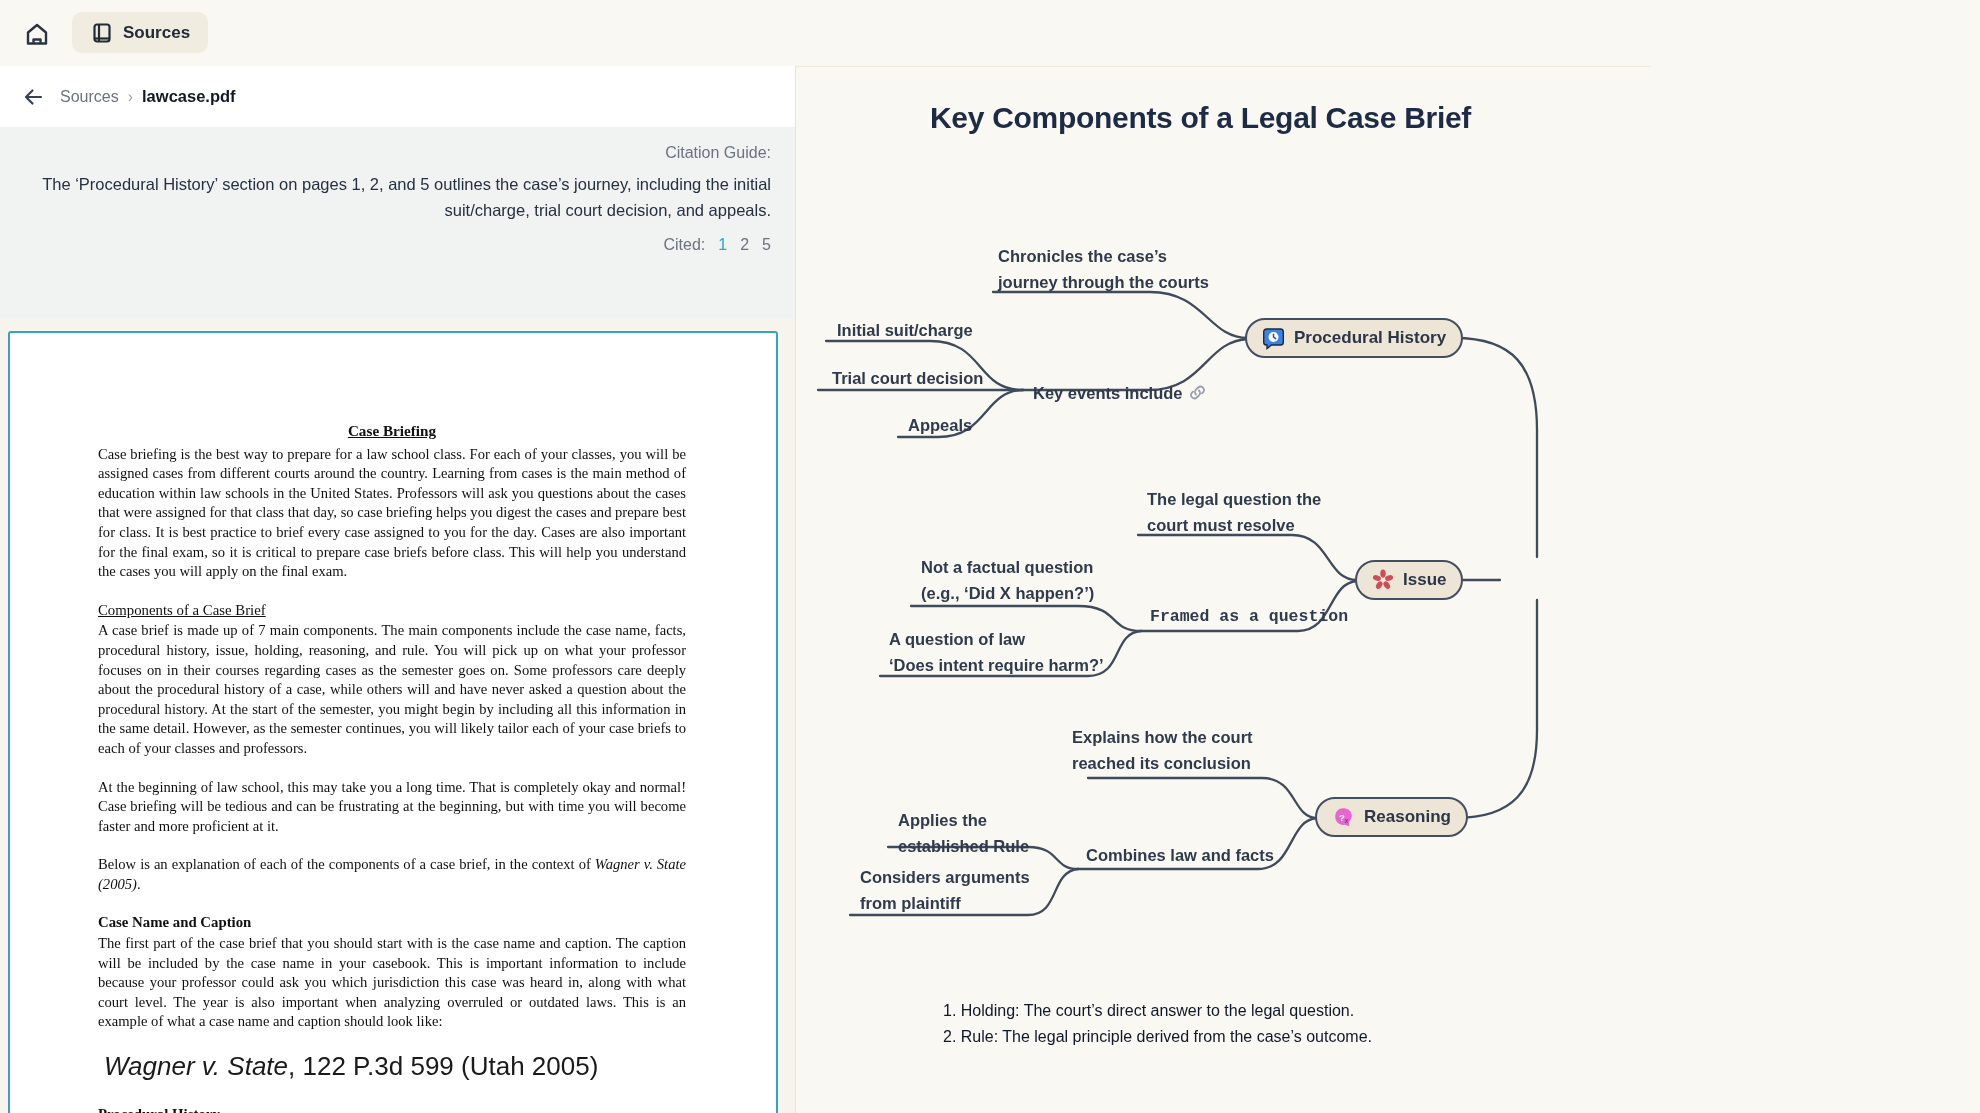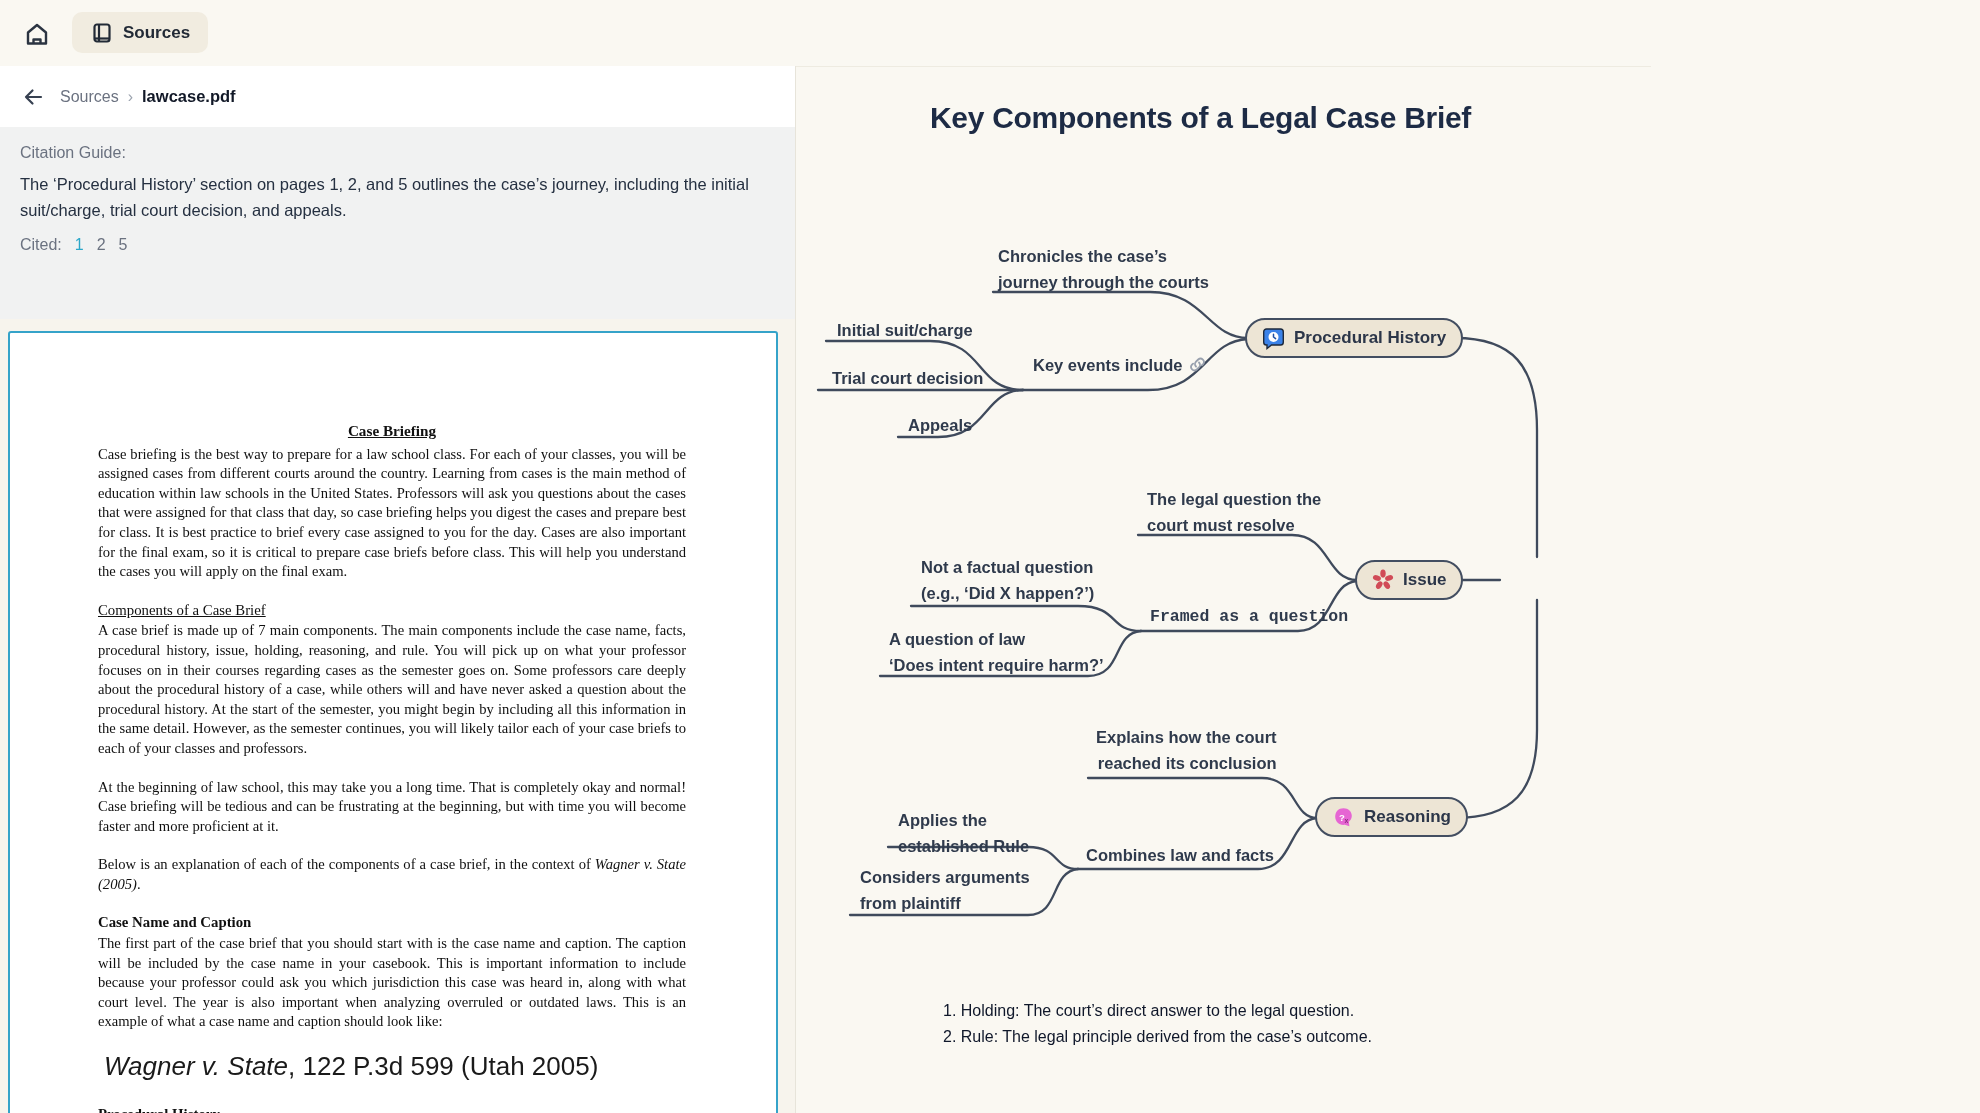--- a/index.html
+++ b/index.html
@@ -12,21 +12,21 @@
   .sources-pill{position:absolute;left:72px;top:12px;height:41px;display:flex;align-items:center;gap:9px;padding:0 18px;background:#f1ece0;border-radius:10px;cursor:pointer;}
   .sources-pill span{font-size:17px;font-weight:700;color:#222a36;}
 
   
   .panel{position:absolute;left:0;top:66px;width:795px;height:1047px;background:#ffffff;border-right:1px solid #e7e4da;}
   .breadcrumb{position:absolute;left:0;top:0;width:795px;height:61px;display:flex;align-items:center;background:#fff;}
   .back-btn{margin-left:22px;display:flex;align-items:center;cursor:pointer;}
   .crumb-root{margin-left:16px;font-size:16px;color:#6b7280;cursor:pointer;}
   .crumb-sep{margin:0 9px;font-size:16px;color:#9ca3af;}
   .crumb-current{font-size:16.5px;font-weight:700;color:#111827;}
-  .citation{position:absolute;left:0;top:61px;width:795px;height:192px;background:#f1f2f2;box-sizing:border-box;padding:17px 24px 0 20px;}
+  .citation{position:absolute;left:0;top:61px;width:795px;height:192px;background:#f1f2f2;box-sizing:border-box;padding:17px 24px 0 20px;text-align:right;}
   .citation-heading{font-size:16px;color:#6b7280;}
   .citation-body{margin-top:9px;font-size:16.5px;line-height:26px;color:#253041;}
   .cited-row{margin-top:13px;font-size:16px;color:#6b7280;}
   .cited-row .pg{margin-left:13px;cursor:pointer;}
   .cited-row .pg.active{color:#2ba7c9;}
   .pdf-area{position:absolute;left:0;top:253px;width:795px;height:794px;background:#f7f4ed;}
   .pdf-page{position:absolute;left:8px;top:12px;width:770px;height:818px;background:#ffffff;border:2px solid #35a3c9;border-radius:3px;box-sizing:border-box;overflow:hidden;}
   .doc{position:absolute;left:88px;top:88px;width:588px;font-family:"Liberation Serif",serif;font-size:14.6px;line-height:19.6px;color:#101010;}
   .doc p{margin:0 0 19px 0;text-align:justify;}
   .doc .doc-title{text-align:center;font-weight:700;text-decoration:underline;font-size:15.2px;margin:0 0 4px 0;}
@@ -140,42 +140,42 @@
       <path d="M 1954 794 C 1968 798 1970 803 1980 809"></path>
     </g>
   </svg>
 
   <div class="leaf" style="left:998px;top:243px;">
     <div>Chronicles the case’s</div>
     <div>journey through the courts</div>
   </div>
   <div class="leaf" style="left:837px;top:317px;">Initial suit/charge</div>
   <div class="leaf" style="left:832px;top:365px;">Trial court decision</div>
-  <div class="leaf" style="left:1033px;top:352px;">
+  <div class="leaf" style="left:1033px;top:380px;">
     <span>Key events include</span><span class="link-ic"><svg width="17" height="17" viewBox="0 0 17 17">
           <path d="M7 10.5 a3.4 3.4 0 0 1 0-4.8 l2.2-2.2 a3.4 3.4 0 0 1 4.8 4.8 l-1.1 1.1 M10 6.5 a3.4 3.4 0 0 1 0 4.8 l-2.2 2.2 a3.4 3.4 0 0 1 -4.8-4.8 l1.1-1.1" fill="none" stroke="#98a0ad" stroke-width="1.8" stroke-linecap="round"></path>
         </svg></span>
   </div>
   <div class="leaf" style="left:908px;top:412px;">Appeals</div>
 
   <div class="leaf" style="left:921px;top:554px;">
     <div>Not a factual question</div>
     <div>(e.g., ‘Did X happen?’)</div>
   </div>
   <div class="leaf" style="left:1147px;top:486px;">
     <div>The legal question the</div>
     <div>court must resolve</div>
   </div>
   <div class="leaf" style="left:1150px;top:604px;font-family:Liberation Mono, monospace;">Framed as a question</div>
   <div class="leaf" style="left:889px;top:626px;">
     <div>A question of law</div>
     <div>‘Does intent require harm?’</div>
   </div>
 
-  <div class="leaf" style="left:1096px;top:724px;text-align:right;">
+  <div class="leaf" style="left:1072px;top:724px;">
     <div>Explains how the court</div>
     <div>reached its conclusion</div>
   </div>
   <div class="leaf" style="left:898px;top:795px;margin-top:12px;">
     <div>Applies the</div>
     <div>established Rule</div>
   </div>
   <div class="leaf" style="left:1086px;top:842px;">Combines law and facts</div>
   <div class="leaf" style="left:860px;top:864px;">
     <div>Considers arguments</div>

